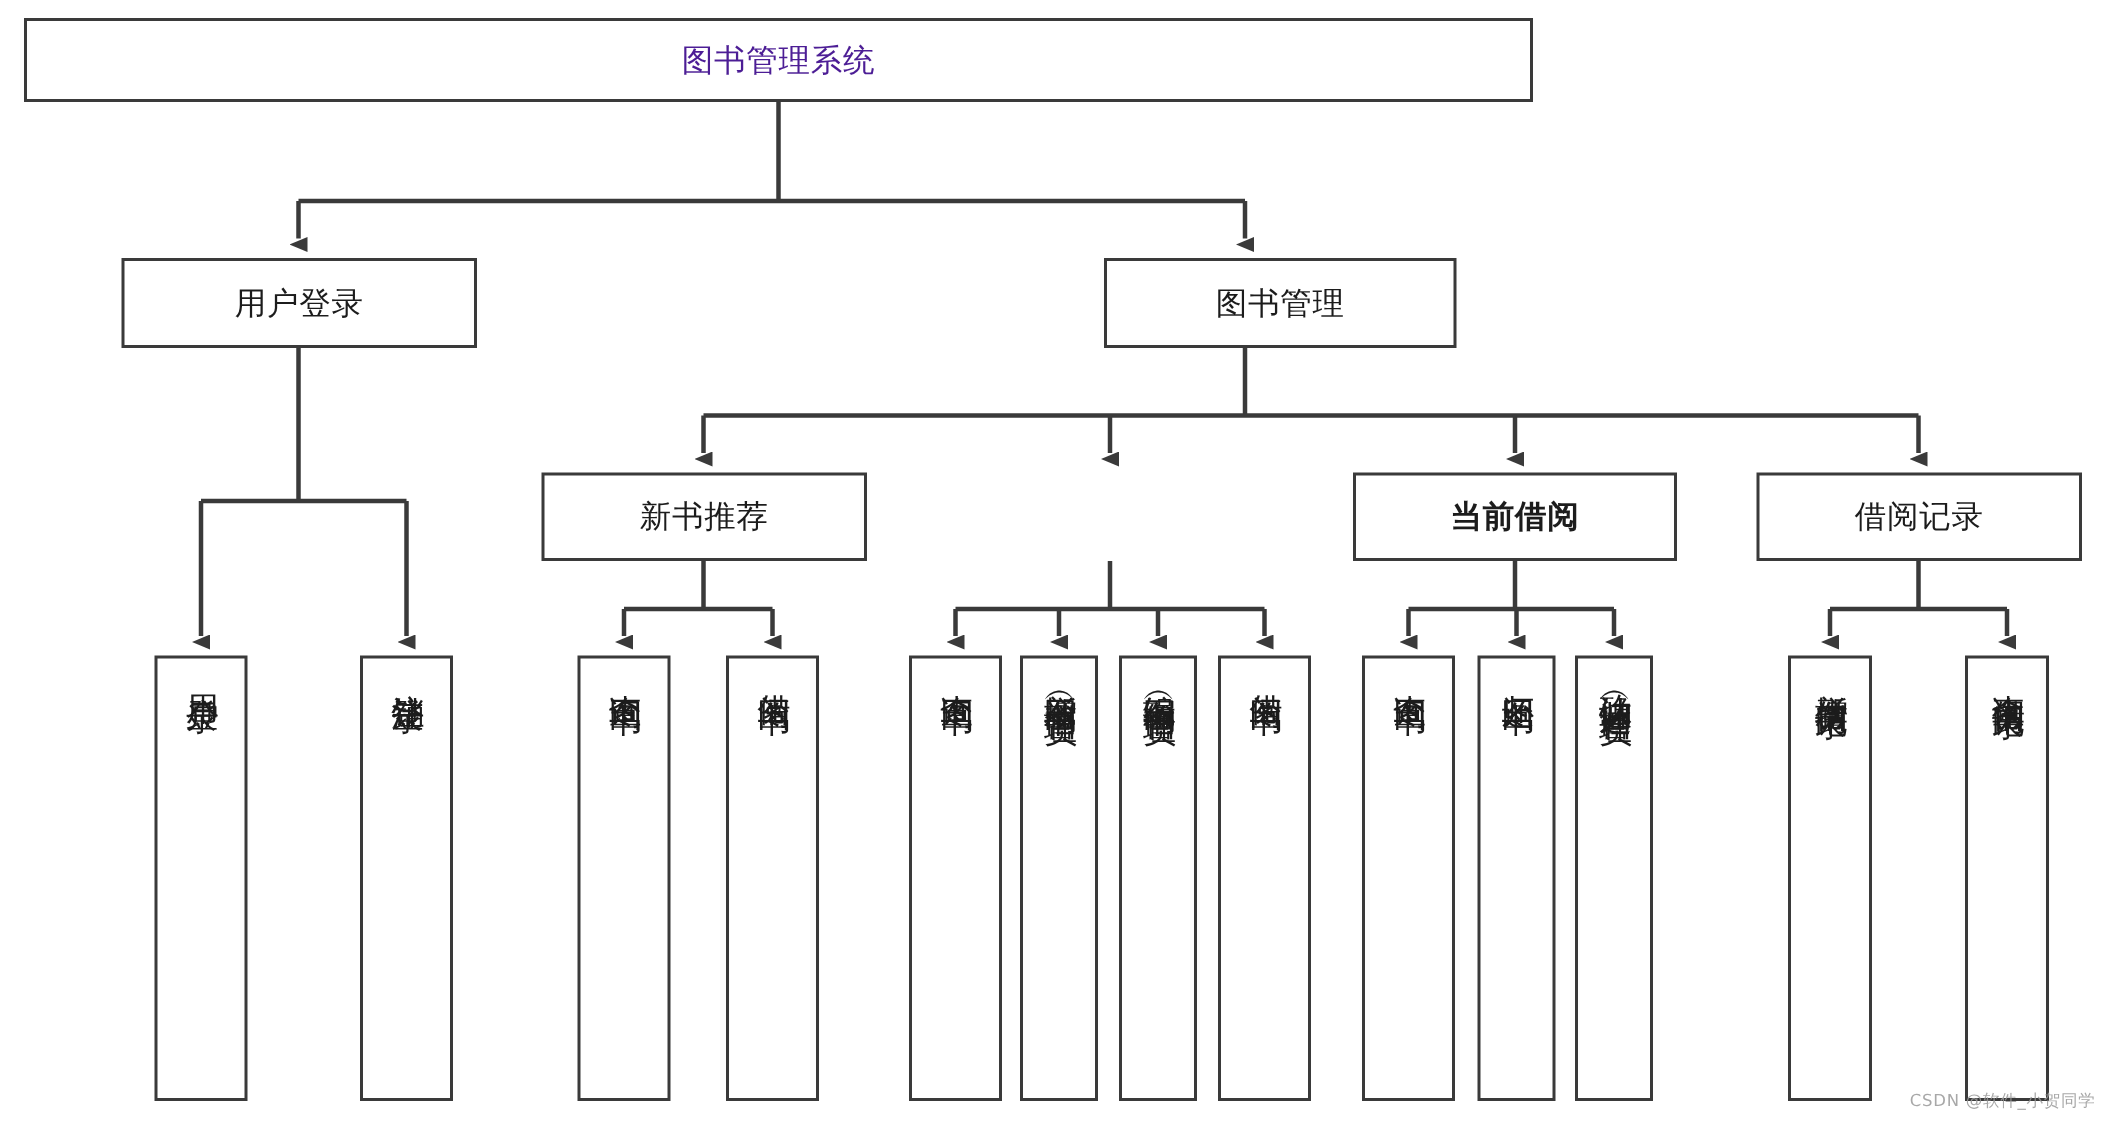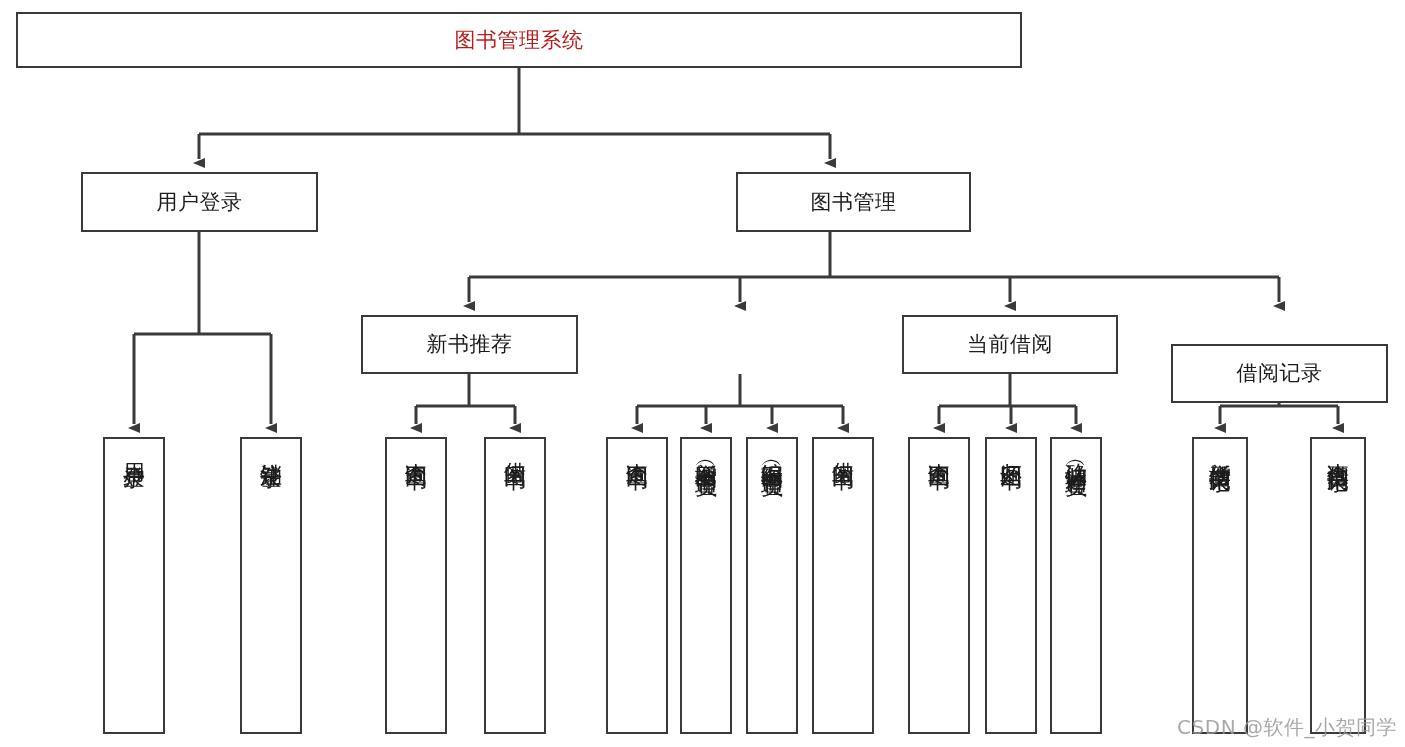--- a/index.html
+++ b/index.html
@@ -51,21 +51,21 @@
     line-height: 1.0;
   }
   .node-vertical {
     align-items: flex-start;
     padding-top: 6px;
   }
   .watermark {
     position: absolute;
     right: 8px;
     bottom: 6px;
-    font-size: 20px;
+    font-size: 11px;
     color: #9a9a9a;
     letter-spacing: 0.5px;
     z-index: 5;
     white-space: nowrap;
     opacity: 0.85;
     margin-left: 12px;
   }
 </style>
 </head>
 <body>
@@ -116,37 +116,37 @@
       <path d="M 1076 406 L 1076 424" marker-end="url(#arrow)"></path>
 
       <path d="M 1279 374 L 1279 406"></path>
       <path d="M 1220 406 L 1338 406"></path>
       <path d="M 1220 406 L 1220 424" marker-end="url(#arrow)"></path>
       <path d="M 1338 406 L 1338 424" marker-end="url(#arrow)"></path>
     </g>
   </svg>
 
   <div class="node" style="left: 16px; top: 12px; width: 1006px; height: 56px; border-color: rgb(58, 58, 58); background: rgb(255, 255, 255);">
-    <span class="node-label" style="color: #b91c1c;">图书管理系统</span>
+    <span class="node-label" style="color: #4c1d95;">图书管理系统</span>
   </div>
 
   <div class="node" style="left: 81px; top: 172px; width: 237px; height: 60px; border-color: rgb(58, 58, 58); background: rgb(255, 255, 255);">
     <span class="node-label" style="color: rgb(28, 28, 28);">用户登录</span>
   </div>
   <div class="node" style="left: 736px; top: 172px; width: 235px; height: 60px; border-color: rgb(58, 58, 58); background: rgb(255, 255, 255);">
     <span class="node-label" style="color: rgb(28, 28, 28);">图书管理</span>
   </div>
 
   <div class="node" style="left: 361px; top: 315px; width: 217px; height: 59px; border-color: rgb(58, 58, 58); background: rgb(255, 255, 255);">
     <span class="node-label" style="color: rgb(28, 28, 28);">新书推荐</span>
   </div>
   <div class="node" style="left: 902px; top: 315px; width: 216px; height: 59px; border-color: rgb(58, 58, 58); background: rgb(255, 255, 255);">
-    <span class="node-label" style="color: rgb(28, 28, 28);">当前借阅</span>
+    <span class="node-label" style="color: rgb(28, 28, 28); font-weight: bold;">当前借阅</span>
   </div>
-  <div class="node" style="left: 1171px; top: 315px; width: 217px; height: 59px; border-color: rgb(58, 58, 58); background: rgb(255, 255, 255); margin-top: 29px;">
+  <div class="node" style="left: 1171px; top: 315px; width: 217px; height: 59px; border-color: rgb(58, 58, 58); background: rgb(255, 255, 255);">
     <span class="node-label" style="color: rgb(28, 28, 28);">借阅记录</span>
   </div>
 
   <div class="node node-vertical" style="left: 103px; top: 437px; width: 62px; height: 297px; border-color: rgb(58, 58, 58); background: rgb(255, 255, 255);">
     <span class="node-label" style="color: rgb(28, 28, 28);">用户登录</span>
   </div>
   <div class="node node-vertical" style="left: 240px; top: 437px; width: 62px; height: 297px; border-color: rgb(58, 58, 58); background: rgb(255, 255, 255);">
     <span class="node-label" style="color: rgb(28, 28, 28);">注销登录</span>
   </div>
   <div class="node node-vertical" style="left: 385px; top: 437px; width: 62px; height: 297px; border-color: rgb(58, 58, 58); background: rgb(255, 255, 255);">

